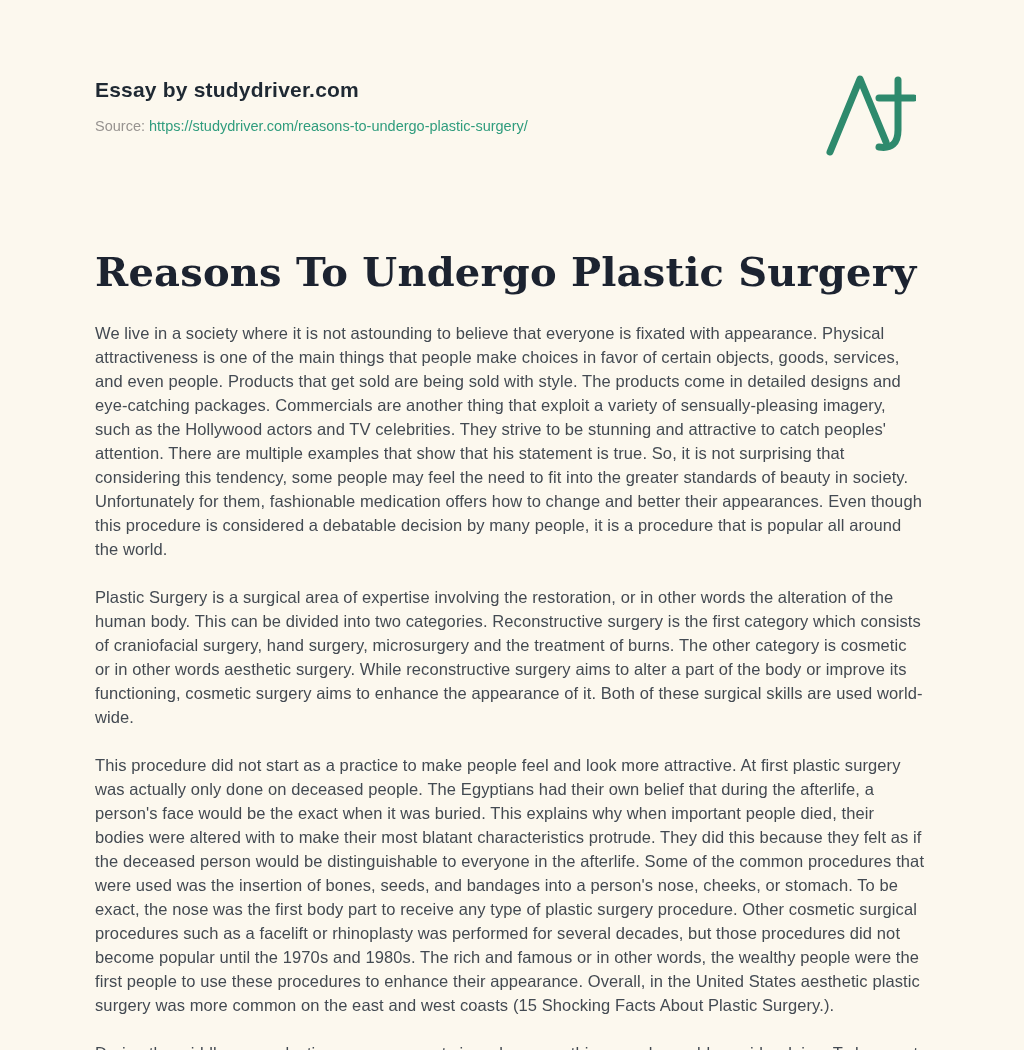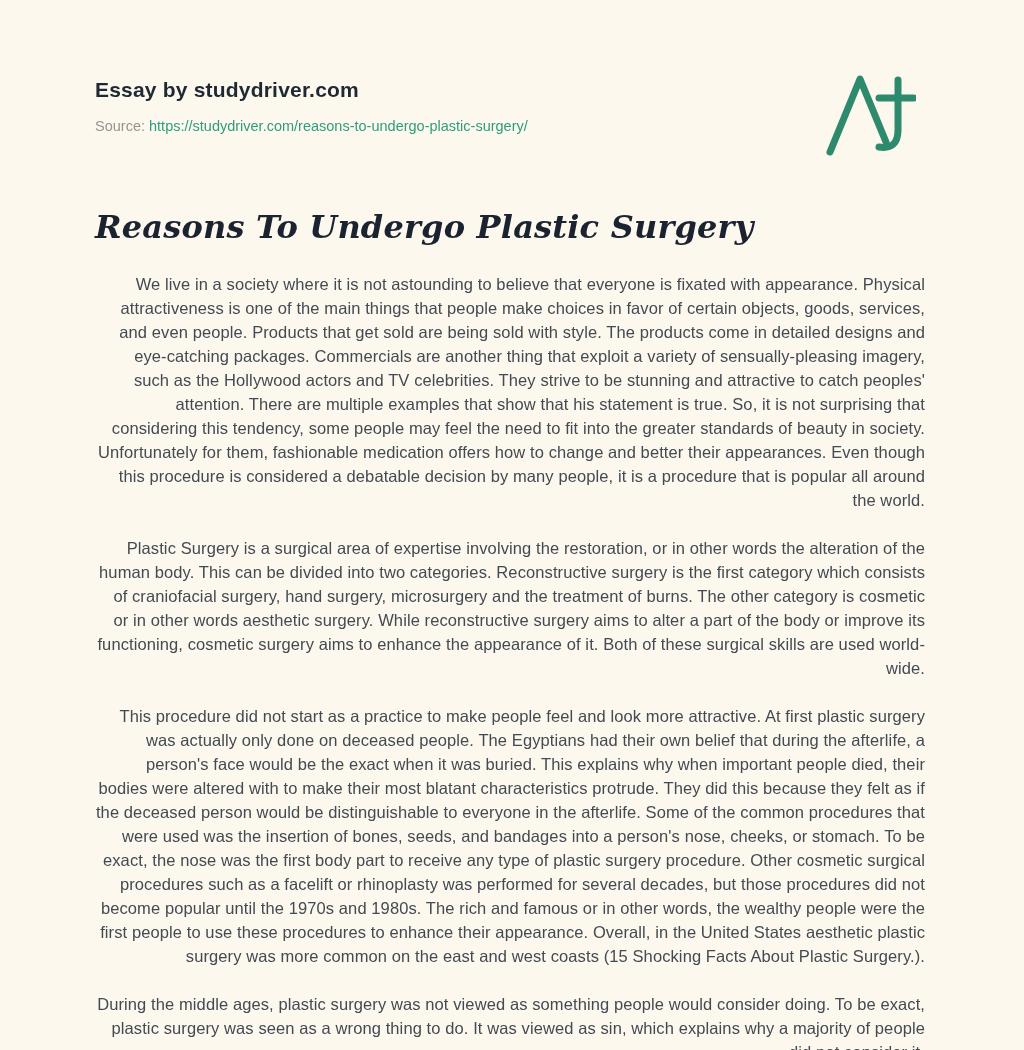--- a/index.html
+++ b/index.html
@@ -44,39 +44,37 @@
     cursor:pointer;
   }
   .logo{
     position:absolute;
     top:68px;
     right:108px;
     width:92px;
     height:90px;
   }
   .essay-title{
-    margin:74px 0 0 0;
+    margin:114px 0 0 0;
     font-family:"DejaVu Serif","Liberation Serif",serif;
-    font-size:32px;
+    font-size:40px;
     font-weight:700;
     color:var(--title_color);
     letter-spacing:0.2px;
-    font-style:italic;
   }
   .essay-body{
     margin-top:26px;
   }
   .essay-body p{
     margin:0 0 24px 0;
     font-size:16.5px;
     line-height:24px;
     color:var(--body_color);
     letter-spacing:0.1px;
     max-width:832px;
-    text-align:right;
   }
 </style>
 </head>
 <body>
 
 <div class="page">
 
   <div class="byline">Essay by studydriver.com</div>
 
   <div class="source-line">

